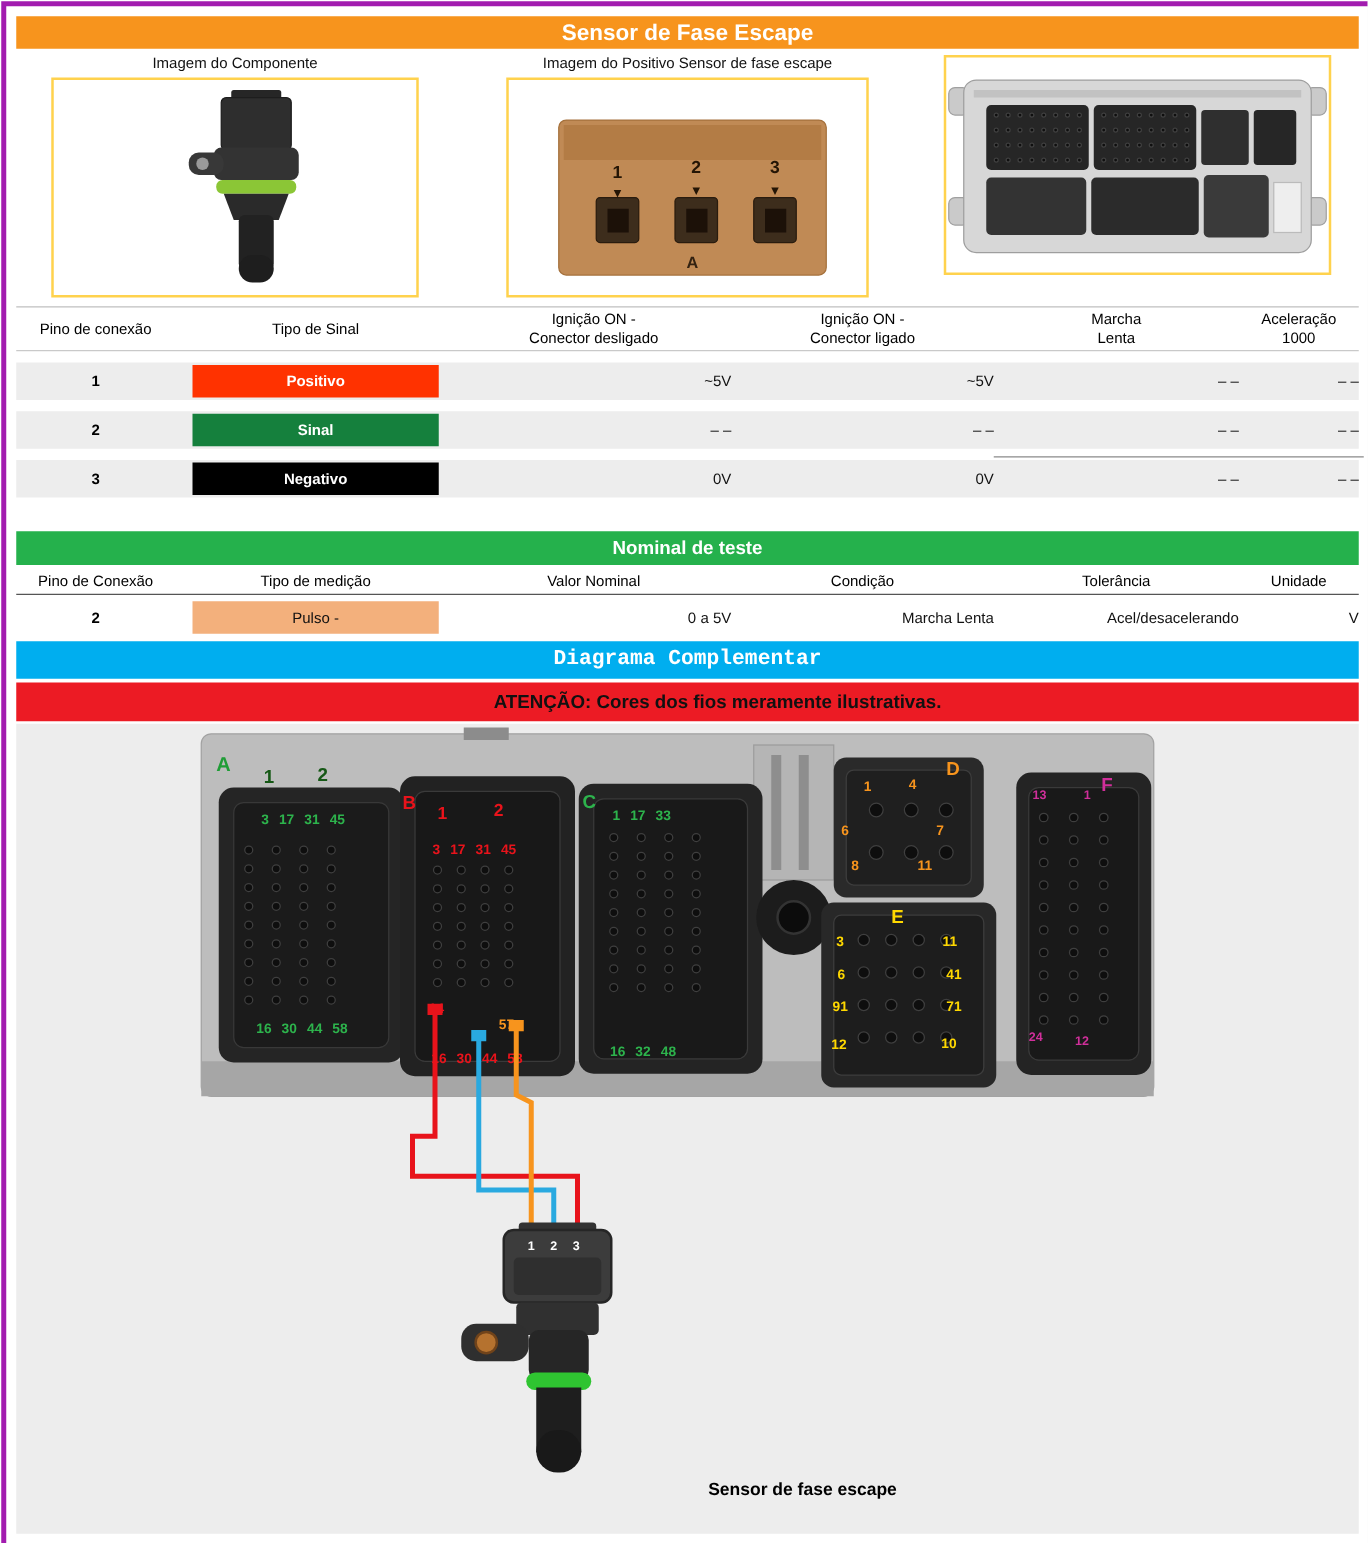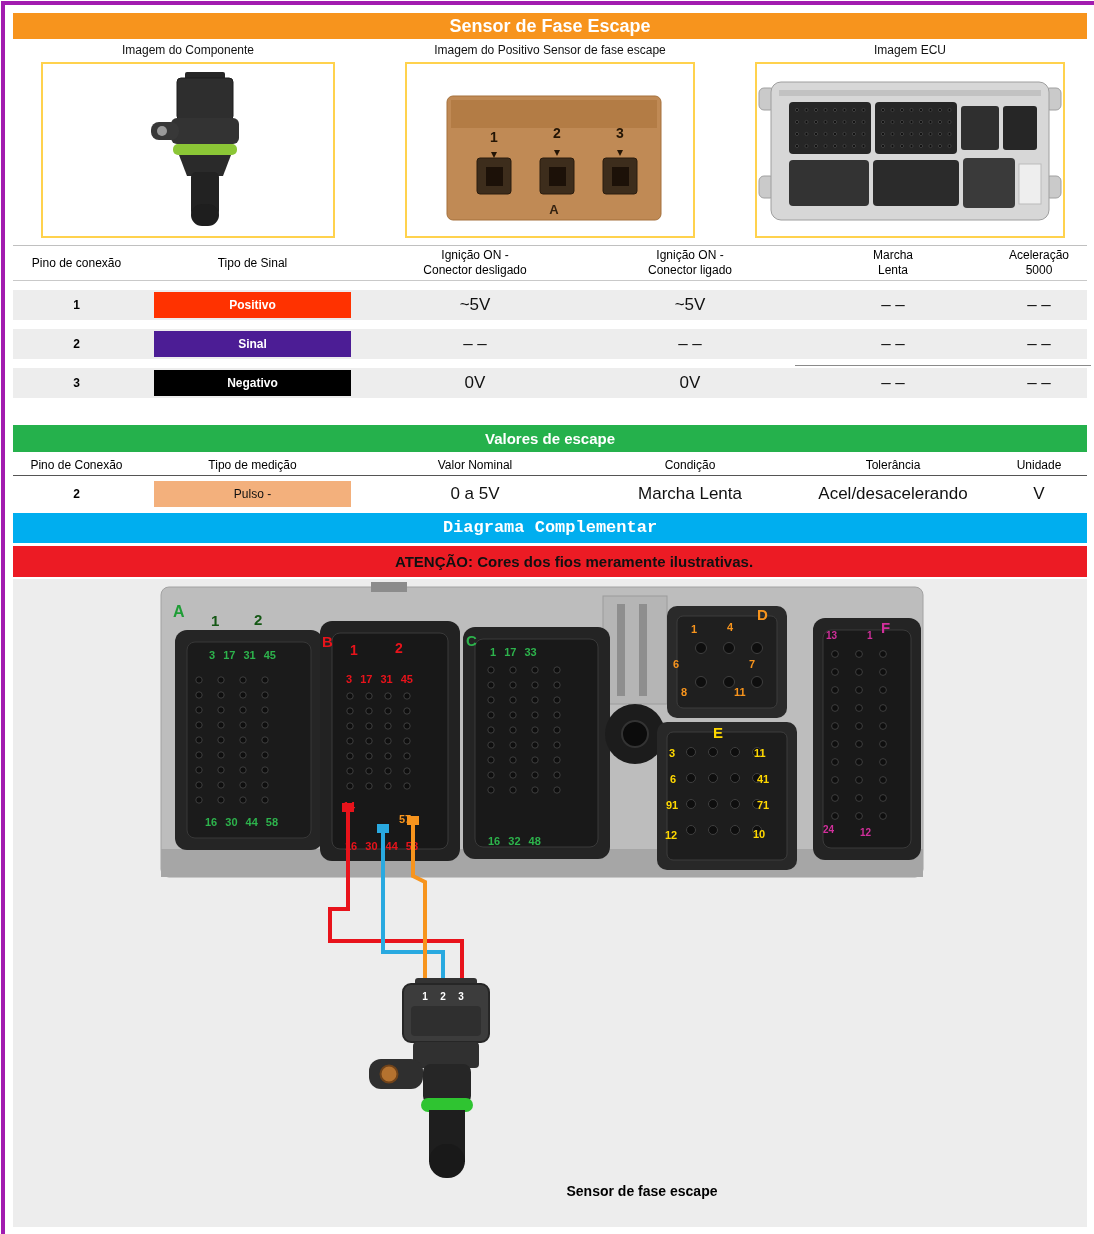--- a/index.html
+++ b/index.html
@@ -15,21 +15,21 @@
   .fig .box{margin-top:3px;height:172px;border:2px solid #ffd24d;background:#fff;overflow:hidden;}
   .fig1{left:28px;width:294px;}
   .fig2{left:392px;width:290px;}
   .fig3{left:742px;width:310px;}
   .grid6{display:grid;grid-template-columns:127px 225px 220px 210px 196px 1fr;align-items:center;}
   .sig-table{position:absolute;left:8px;right:8px;top:240px;}
   .thead{height:34px;border-top:1px solid #c0c0c0;border-bottom:1px solid #c9c9c9;}
   .thead .hc{text-align:center;font-size:12px;color:#000;white-space:pre-line;line-height:1.25;}
   .trow{height:30px;background:#ededed;margin-top:9px;}
   .trow:first-of-type{margin-top:3px;}
-  .cell{text-align:center;font-size:17px;color:#111;}
+  .cell{text-align:right;font-size:12px;color:#111;}
   .pincell{font-weight:bold;font-size:12px;text-align:center;}
   .chip{margin:0 14px;height:26px;line-height:26px;text-align:center;color:#fff;font-weight:bold;font-size:12px;}
   .chip.dark-text{color:#111;font-weight:normal;}
   .line-row3{position:absolute;top:360px;left:790px;width:296px;border-top:1px solid #8a8a8a;}
   .test-table{position:absolute;left:8px;right:8px;top:449px;}
   .thead2{height:21px;border-bottom:1px solid #555;}
   .thead2 .hc{text-align:center;font-size:12px;color:#000;}
   .trow2{height:29px;margin-top:3px;background:#fff;}
   .diagram{position:absolute;left:8px;right:8px;top:574px;height:648px;background:#ededed;}
   .diagram svg{display:block;}
@@ -84,21 +84,20 @@
           <text x="150" y="74" text-anchor="middle" font-size="14" font-weight="bold" fill="#241505">2</text>
           <text x="213" y="74" text-anchor="middle" font-size="14" font-weight="bold" fill="#241505">3</text>
           <polygon points="84,88 90,88 87,94" fill="#241505"></polygon>
           <polygon points="147,86 153,86 150,92" fill="#241505"></polygon>
           <polygon points="210,86 216,86 213,92" fill="#241505"></polygon>
           <text x="147" y="150" text-anchor="middle" font-size="13" font-weight="bold" fill="#332211">A</text>
         </svg>
       </div>
     </div>
     <div class="fig fig3">
-      <div class="lbl">Imagem ECU</div>
       <div class="box">
         <svg width="306" height="168" viewBox="0 0 306 168">
           <rect x="2" y="24" width="16" height="22" rx="5" fill="#cacaca" stroke="#a0a0a0"></rect>
           <rect x="2" y="112" width="16" height="22" rx="5" fill="#cacaca" stroke="#a0a0a0"></rect>
           <rect x="288" y="24" width="16" height="22" rx="5" fill="#cacaca" stroke="#a0a0a0"></rect>
           <rect x="288" y="112" width="16" height="22" rx="5" fill="#cacaca" stroke="#a0a0a0"></rect>
           <rect x="14" y="18" width="278" height="138" rx="10" fill="#d7d7d7" stroke="#9e9e9e"></rect>
           <rect x="22" y="26" width="262" height="6" fill="#c2c2c2"></rect>
           <rect x="32" y="38" width="82" height="52" rx="4" fill="#262626"></rect>
           <rect x="118" y="38" width="82" height="52" rx="4" fill="#262626"></rect>
@@ -185,50 +184,50 @@
     <div class="grid6 thead">
       <div class="hc">Pino de conexão</div>
       <div class="hc">Tipo de Sinal</div>
       <div class="hc">Ignição ON -
 Conector desligado</div>
       <div class="hc">Ignição ON -
 Conector ligado</div>
       <div class="hc">Marcha
 Lenta</div>
       <div class="hc">Aceleração
-5000</div>
+1000</div>
     </div>
     <div class="grid6 trow">
       <div class="pincell">1</div>
       <div class="chip" style="background-color: rgb(255, 50, 0);">Positivo</div>
       <div class="cell">~5V</div>
       <div class="cell">~5V</div>
       <div class="cell">– –</div>
       <div class="cell">– –</div>
     </div>
     <div class="grid6 trow">
       <div class="pincell">2</div>
-      <div class="chip" style="background-color: #4c1d95;">Sinal</div>
+      <div class="chip" style="background-color: #15803d;">Sinal</div>
       <div class="cell">– –</div>
       <div class="cell">– –</div>
       <div class="cell">– –</div>
       <div class="cell">– –</div>
     </div>
     <div class="grid6 trow">
       <div class="pincell">3</div>
       <div class="chip" style="background-color: rgb(0, 0, 0);">Negativo</div>
       <div class="cell">0V</div>
       <div class="cell">0V</div>
       <div class="cell">– –</div>
       <div class="cell">– –</div>
     </div>
   </div>
   <div class="line-row3"></div>
 
-  <div class="bar green-bar">Valores de escape</div>
+  <div class="bar green-bar">Nominal de teste</div>
 
   <div class="test-table">
     <div class="grid6 thead2">
       <div class="hc">Pino de Conexão</div>
       <div class="hc">Tipo de medição</div>
       <div class="hc">Valor Nominal</div>
       <div class="hc">Condição</div>
       <div class="hc">Tolerância</div>
       <div class="hc">Unidade</div>
     </div>

